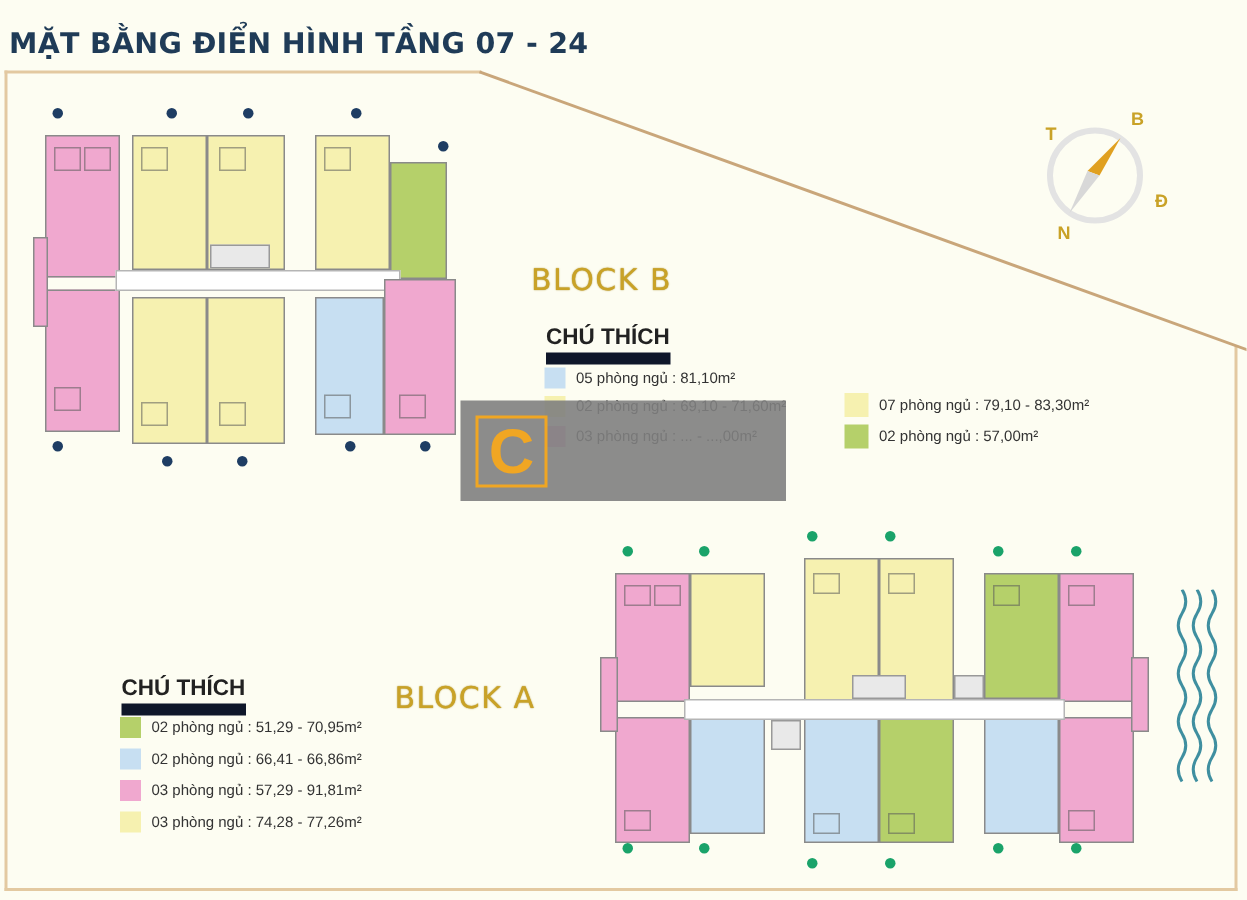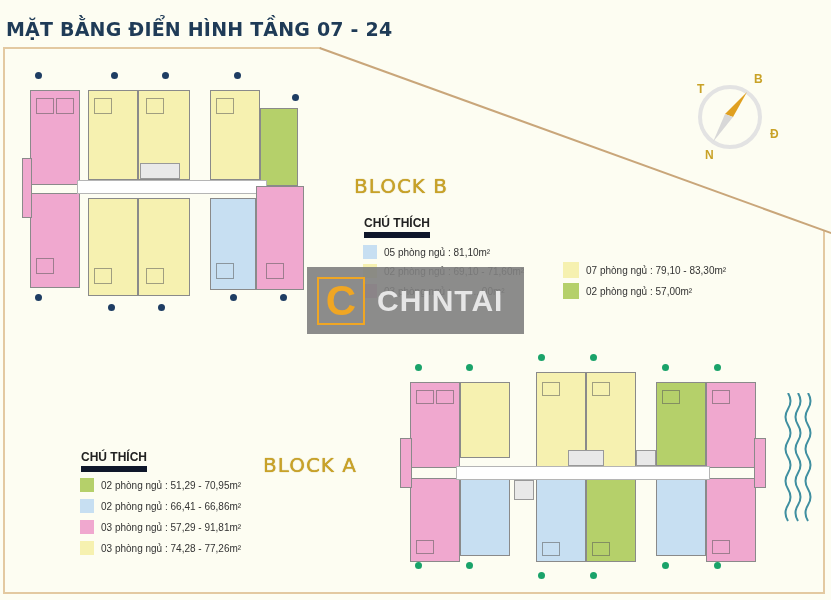--- a/index.html
+++ b/index.html
@@ -3,21 +3,21 @@
 <meta charset="utf-8">
 <style>
   *{box-sizing:border-box;margin:0;padding:0}
   body{width:831px;height:600px;background:#fdfdf2;font-family:"Liberation Sans",sans-serif;position:relative;overflow:hidden}
   .title{position:absolute;left:6px;top:18px;font-size:19px;font-weight:bold;color:#1f3b57;letter-spacing:0.2px;font-family:"DejaVu Sans",sans-serif}
   .frame-top{position:absolute;left:3px;top:47px;width:318px;height:2px;background:#e3c9a1}
   .frame-right{position:absolute;left:823px;top:230px;width:2px;height:364px;background:#e3c9a1}
   .frame-bottom{position:absolute;left:3px;top:592px;width:822px;height:2px;background:#e3c9a1}
   .diag{position:absolute;left:320px;top:47px;width:560px;height:2px;background:#c9a67a;transform-origin:0 0;transform:rotate(19.9deg)}
   .block-label{position:absolute;font-size:20px;font-weight:normal;color:#c9a227;letter-spacing:1px;font-family:"DejaVu Sans",sans-serif;text-shadow:0 0 1px #a88a20}
-  .legend-title{position:absolute;font-size:12px;font-weight:bold;color:#222;border-bottom:6px solid #0f172a;padding-bottom:2px}
+  .legend-title{position:absolute;font-size:15px;font-weight:bold;color:#222;border-bottom:8px solid #0f172a;padding-bottom:2px}
   .legend-item{position:absolute;display:flex;align-items:center;font-size:10px;color:#333}
   .swatch{width:14px;height:14px;margin-right:7px;display:inline-block}
   .compass{position:absolute;left:685px;top:72px;width:110px;height:100px}
   .watermark{position:absolute;left:307px;top:267px;width:217px;height:67px;background:rgba(128,128,128,0.9);display:flex;align-items:center}
   .wm-box{width:48px;height:48px;border:2px solid #f0a623;margin-left:10px;display:flex;align-items:center;justify-content:center}
   .wm-c{color:#f0a623;font-size:42px;font-weight:bold;line-height:1}
   .wm-text{color:#e6e6e6;font-size:30px;font-weight:bold;margin-left:12px;letter-spacing:1px}
   .plan{position:absolute}
   .unit{position:absolute;border:1px solid #8a8a8a}
   .corridor{position:absolute;background:#ffffff;border:1px solid #b5b5b5}
@@ -114,21 +114,20 @@
 </div>
 <div class="legend-item" style="left:563px;top:283px">
   <span class="swatch" style="background:#b5d06a;width:16px;height:16px"></span>
   <span>02 phòng ngủ : 57,00m²</span>
 </div>
 
 <div class="watermark">
   <div class="wm-box">
     <span class="wm-c">C</span>
   </div>
-  <span class="wm-text">CHINTAI</span>
 </div>
 
 <div class="plan" style="left:396px;top:352px;width:380px;height:232px">
 
   <div class="unit" style="left:14px;top:30px;width:50px;height:86px;background:#f0a8cf"></div>
   <div class="unit" style="left:14px;top:126px;width:50px;height:84px;background:#f0a8cf"></div>
   <div class="unit" style="left:4px;top:86px;width:12px;height:50px;background:#f0a8cf"></div>
 
   <div class="unit" style="left:64px;top:30px;width:50px;height:76px;background:#f6f1b0"></div>
 

